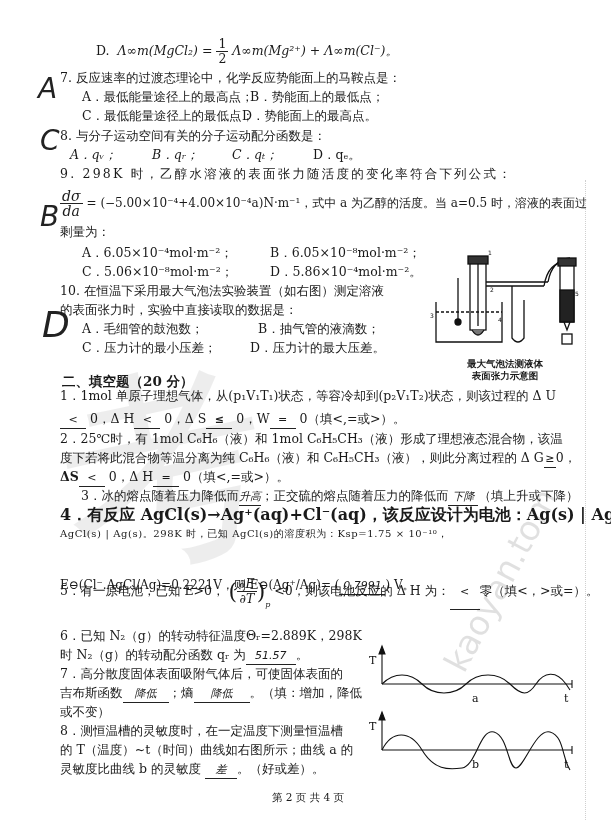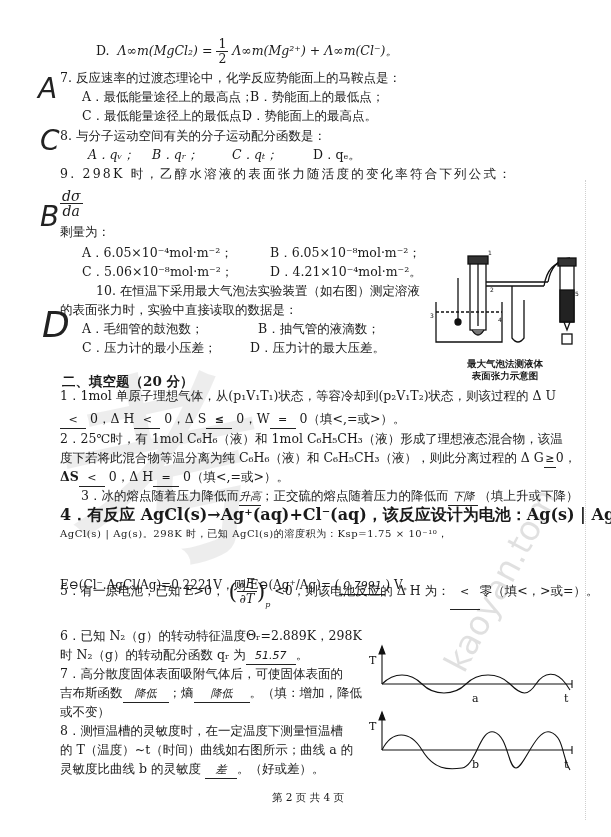--- a/index.html
+++ b/index.html
@@ -42,39 +42,40 @@
 </div>
 <div class="line" style="left:82px;top:89px;">A．最低能量途径上的最高点；</div>
 <div class="line" style="left:250px;top:89px;">B．势能面上的最低点；</div>
 <div class="line" style="left:82px;top:108px;">C．最低能量途径上的最低点；</div>
 <div class="line" style="left:242px;top:108px;">D．势能面上的最高点。</div>
 
 <div class="margin-mark" style="left:40px;top:124px;">C</div>
 <div class="line" style="left:60px;top:128px;">
   <span>8.</span> <span>与分子运动空间有关的分子运动配分函数是：</span>
 </div>
-<div class="line" style="left:88px;top:147px;font-style:italic;">A．qᵥ；</div>
+<div class="line" style="left:70px;top:147px;font-style:italic;">A．qᵥ；</div>
 <div class="line" style="left:152px;top:147px;font-style:italic;">B．qᵣ；</div>
 <div class="line" style="left:232px;top:147px;font-style:italic;">C．qₜ；</div>
 <div class="line" style="left:313px;top:147px;">D．qₑ。</div>
 
 <div class="line" style="left:60px;top:166px;letter-spacing:2.2px;">
   <span>9.</span> <span>298K 时，乙醇水溶液的表面张力随活度的变化率符合下列公式：</span>
 </div>
 <div class="margin-mark" style="left:40px;top:200px;">B</div>
 <div class="line" style="left:60px;top:188px;line-height:30px;">
   <span class="frac" style="font-style:italic;font-size:14px;"><span class="num">dσ</span><span class="den">da</span></span>
+  <span style="font-size:12px;">= (−5.00×10⁻⁴+4.00×10⁻⁴a)N·m⁻¹，式中 a 为乙醇的活度。当 a=0.5 时，溶液的表面过</span>
 </div>
 <div class="line" style="left:60px;top:224px;">剩量为：</div>
 <div class="line" style="left:82px;top:245px;">A．6.05×10⁻⁴mol·m⁻²；</div>
 <div class="line" style="left:270px;top:245px;">B．6.05×10⁻⁸mol·m⁻²；</div>
 <div class="line" style="left:82px;top:264px;">C．5.06×10⁻⁸mol·m⁻²；</div>
-<div class="line" style="left:270px;top:264px;">D．4.21×10⁻⁴mol·m⁻²。</div>
-
-<div class="line" style="left:60px;top:283px;margin-left:36px;">
+<div class="line" style="left:270px;top:264px;">D．5.86×10⁻⁴mol·m⁻²。</div>
+
+<div class="line" style="left:60px;top:283px;">
   <span>10.</span> <span>在恒温下采用最大气泡法实验装置（如右图）测定溶液</span>
 </div>
 <div class="margin-mark" style="left:42px;top:304px;font-size:36px;">D</div>
 <div class="line" style="left:60px;top:302px;">的表面张力时，实验中直接读取的数据是：</div>
 <div class="line" style="left:82px;top:321px;">A．毛细管的鼓泡数；</div>
 <div class="line" style="left:258px;top:321px;">B．抽气管的液滴数；</div>
 <div class="line" style="left:82px;top:340px;">C．压力计的最小压差；</div>
 <div class="line" style="left:250px;top:340px;">D．压力计的最大压差。</div>
 
 <div class="abs" style="left:430px;top:250px;width:150px;height:130px;">

